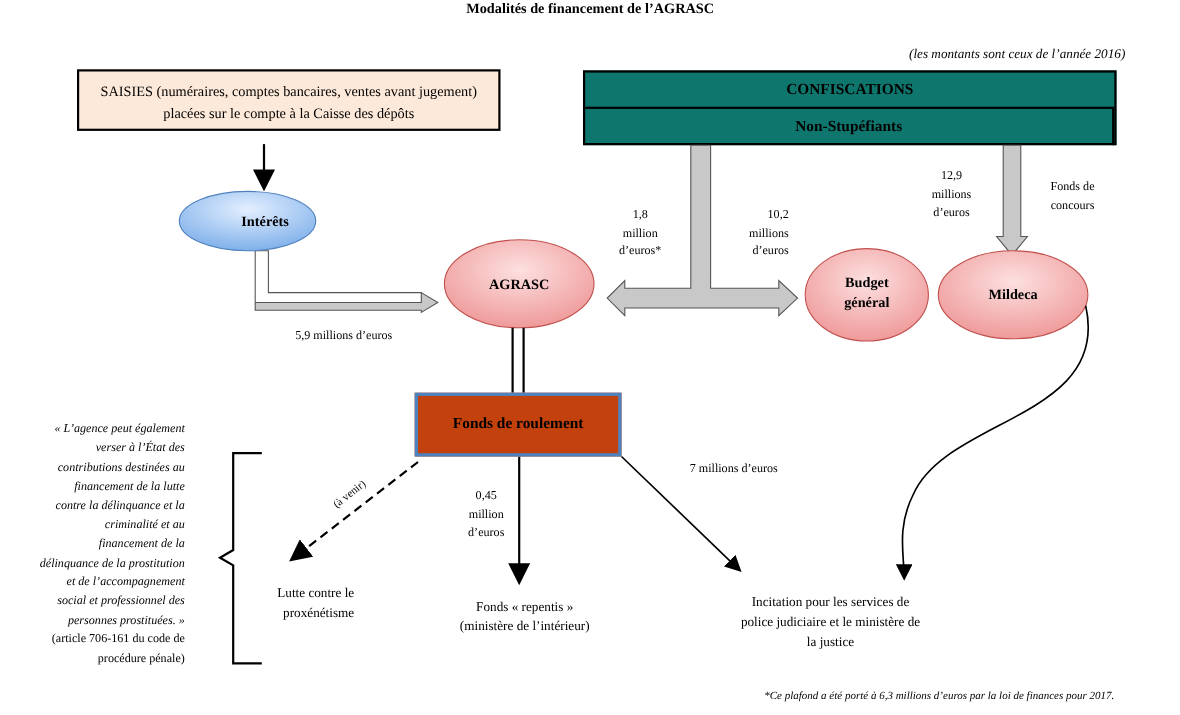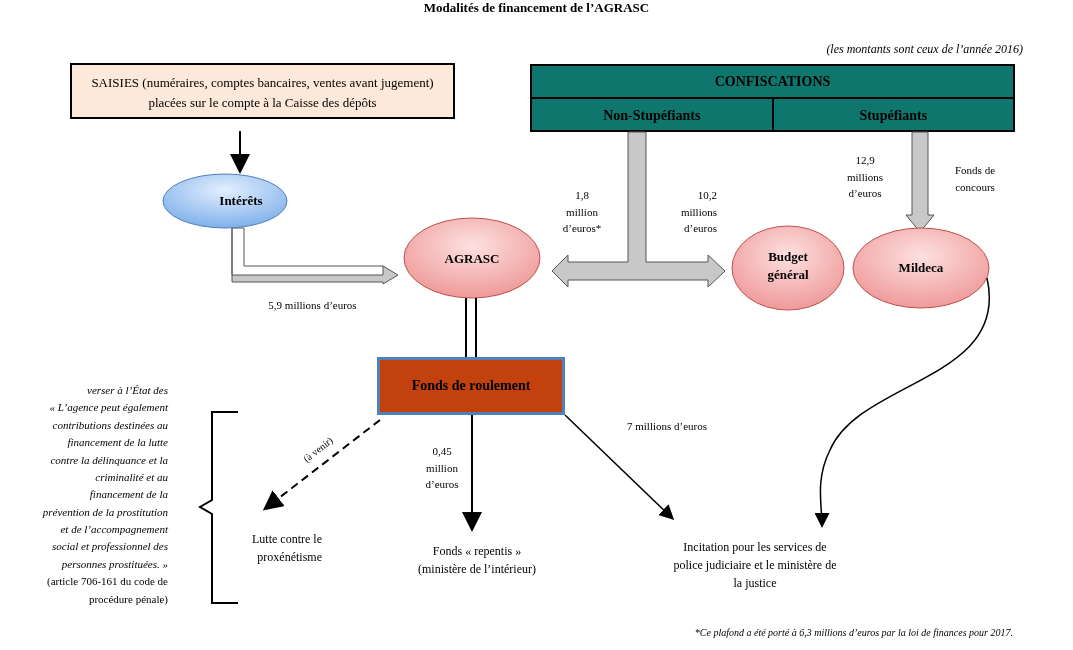--- a/index.html
+++ b/index.html
@@ -25,21 +25,20 @@
 
 <div class="abs title">Modalités de financement de l’AGRASC</div>
 <div class="abs note-top">(les montants sont ceux de l’année 2016)</div>
 
 <div class="abs box-seizure">SAISIES (numéraires, comptes bancaires, ventes avant jugement) placées sur le compte à la Caisse des dépôts</div>
 
 <div class="abs conf">
   <div class="hdr">CONFISCATIONS</div>
   <div class="sub">
     <div>Non-Stupéfiants</div>
-    <div>Stupéfiants</div>
   </div>
 </div>
 
 <svg class="main" width="1073" height="650">
   <defs>
     <radialGradient id="gPink" cx="50%" cy="35%" r="65%">
       <stop offset="0%" stop-color="#fde0e0"></stop>
       <stop offset="100%" stop-color="#ef9a9a"></stop>
     </radialGradient>
     <radialGradient id="gBlue" cx="50%" cy="30%" r="70%">
@@ -128,28 +127,28 @@
   <div>Fonds « repentis »</div>
   <div>(ministère de l’intérieur)</div>
 </div>
 <div class="abs lbl" style="left:640px;top:538px;width:230px;font-size:12px;">
   <div>Incitation pour les services de</div>
   <div>police judiciaire et le ministère de</div>
   <div>la justice</div>
 </div>
 
 <div class="abs quote">
+  <div class="ital">« L’agence peut également</div>
   <div class="ital">verser à l’État des</div>
-  <div class="ital">« L’agence peut également</div>
   <div class="ital">contributions destinées au</div>
   <div class="ital">financement de la lutte</div>
   <div class="ital">contre la délinquance et la</div>
   <div class="ital">criminalité et au</div>
   <div class="ital">financement de la</div>
-  <div class="ital">prévention de la prostitution</div>
+  <div class="ital">délinquance de la prostitution</div>
   <div class="ital">et de l’accompagnement</div>
   <div class="ital">social et professionnel des</div>
   <div class="ital">personnes prostituées. »</div>
   <div>(article 706-161 du code de</div>
   <div>procédure pénale)</div>
 </div>
 
 <div class="abs footnote">*Ce plafond a été porté à 6,3 millions d’euros par la loi de finances pour 2017.</div>
 
 </body></html>

